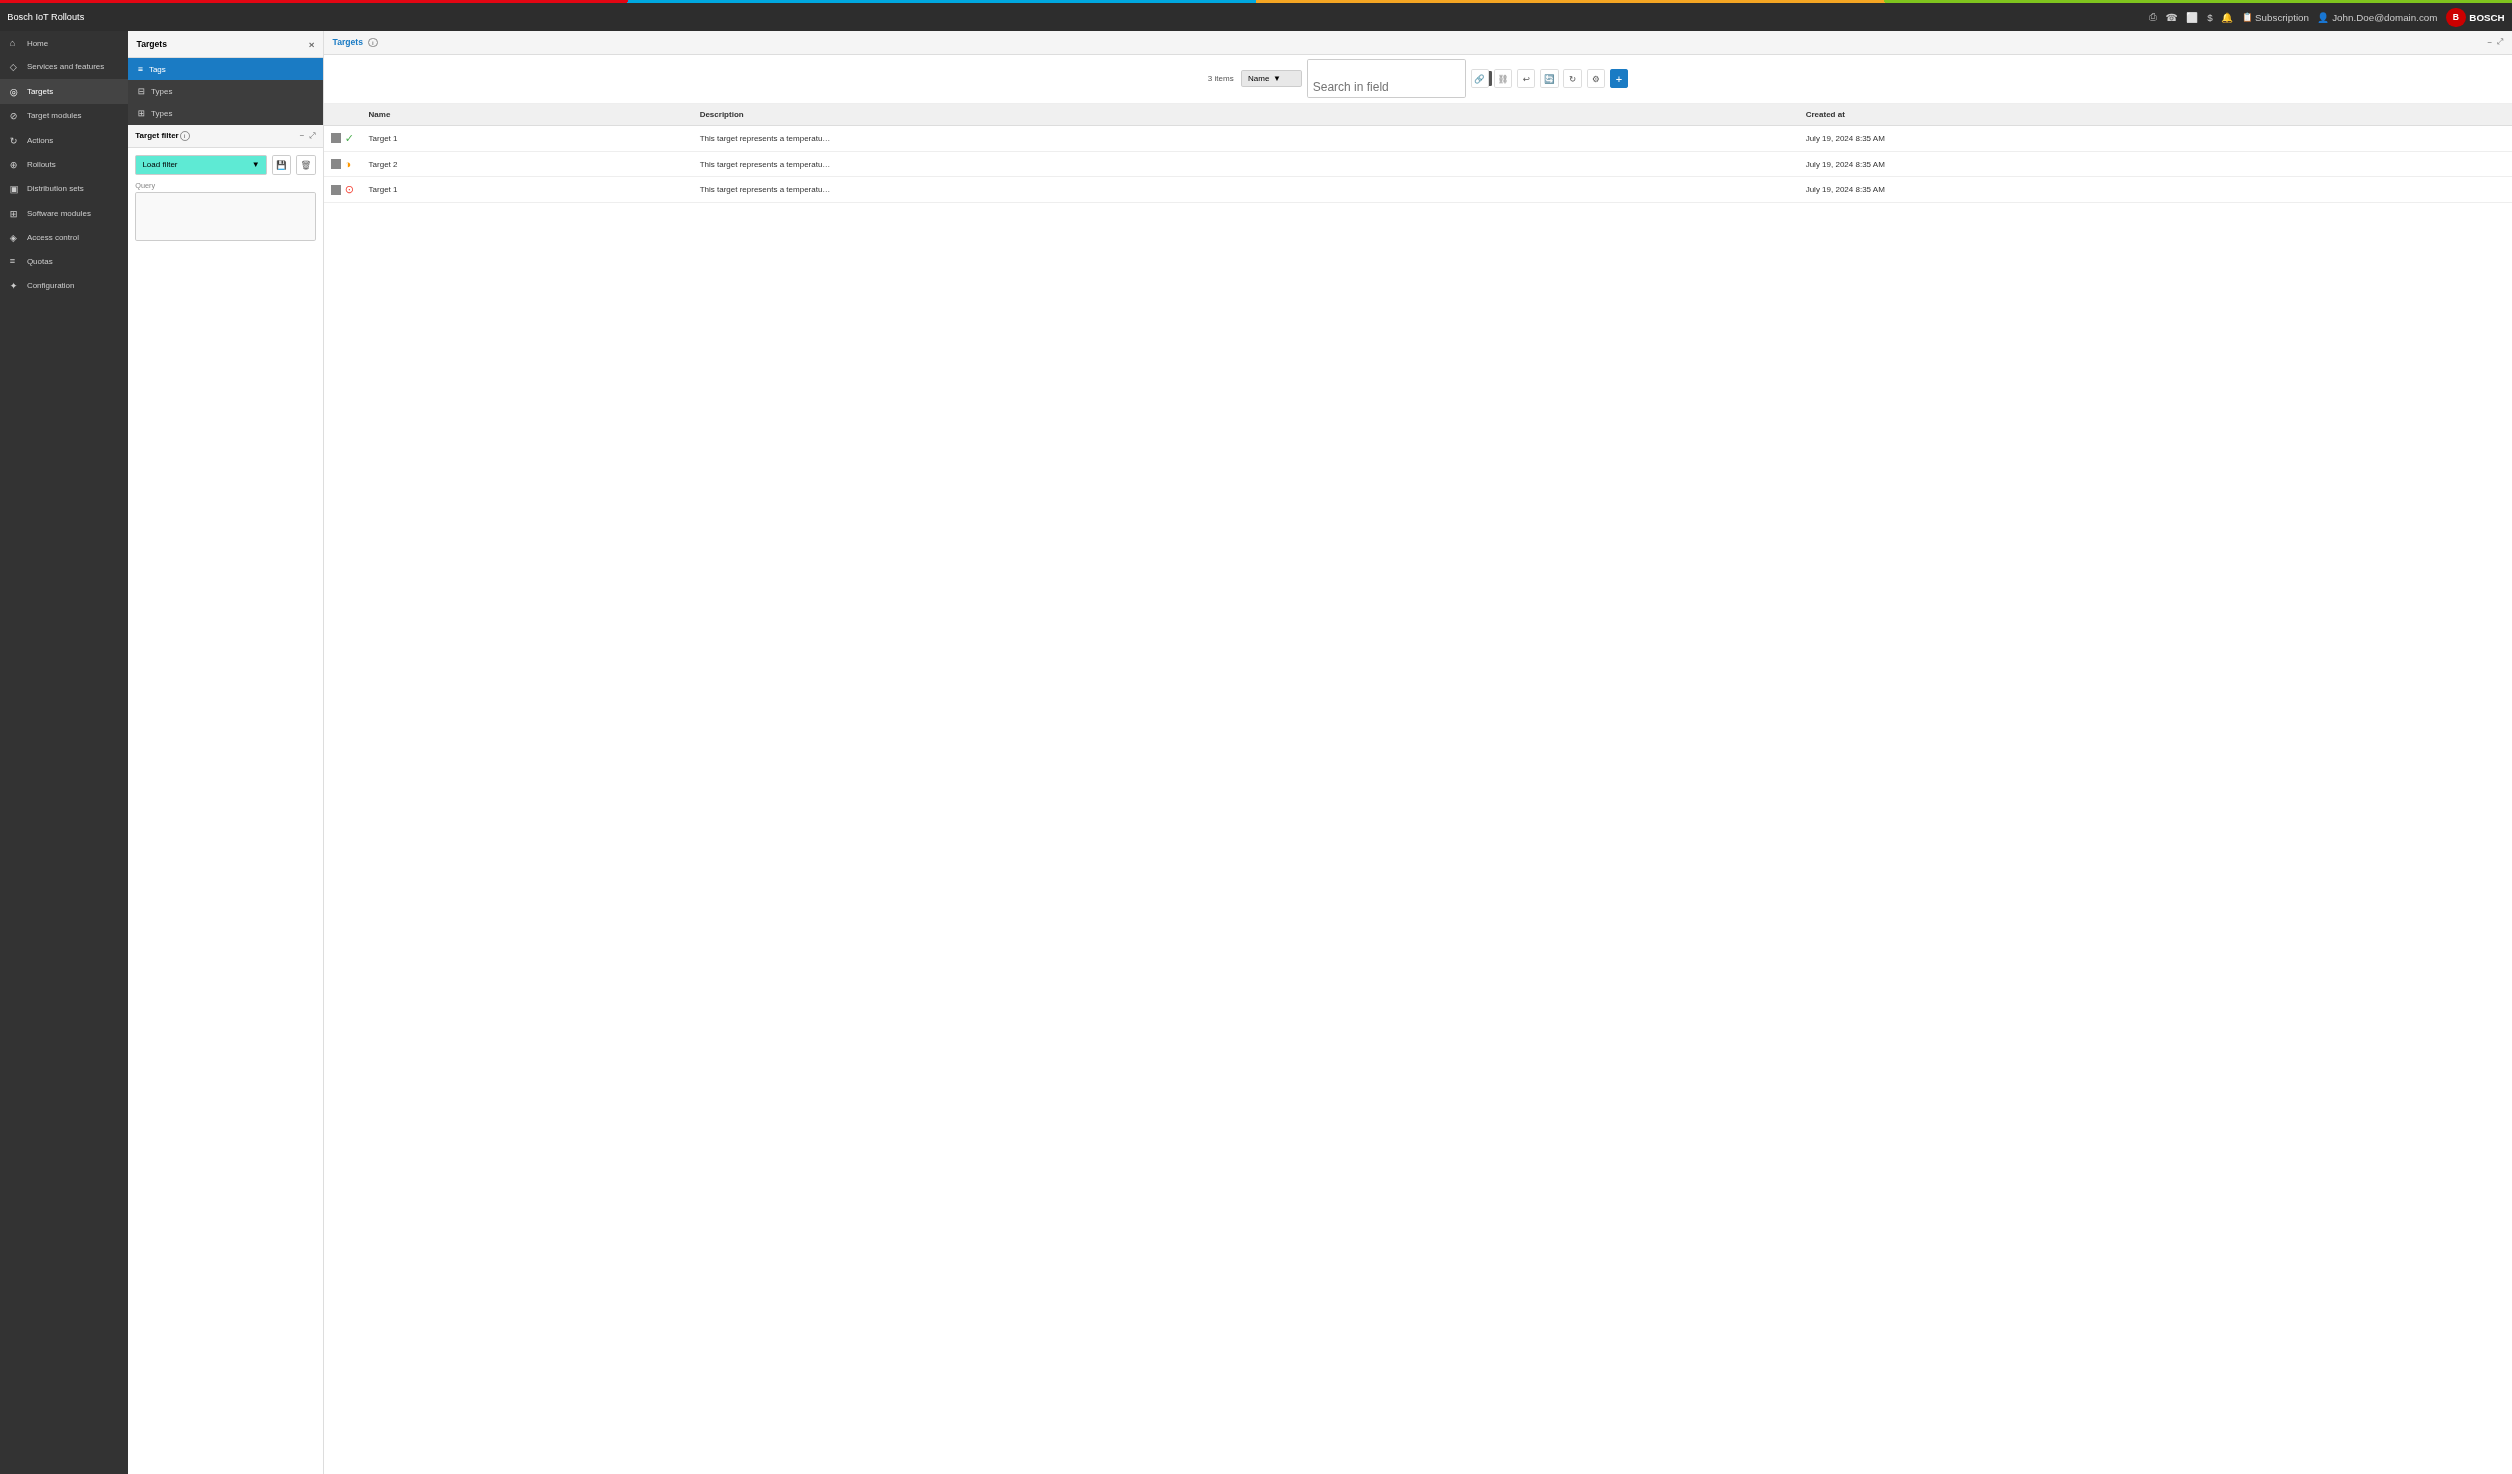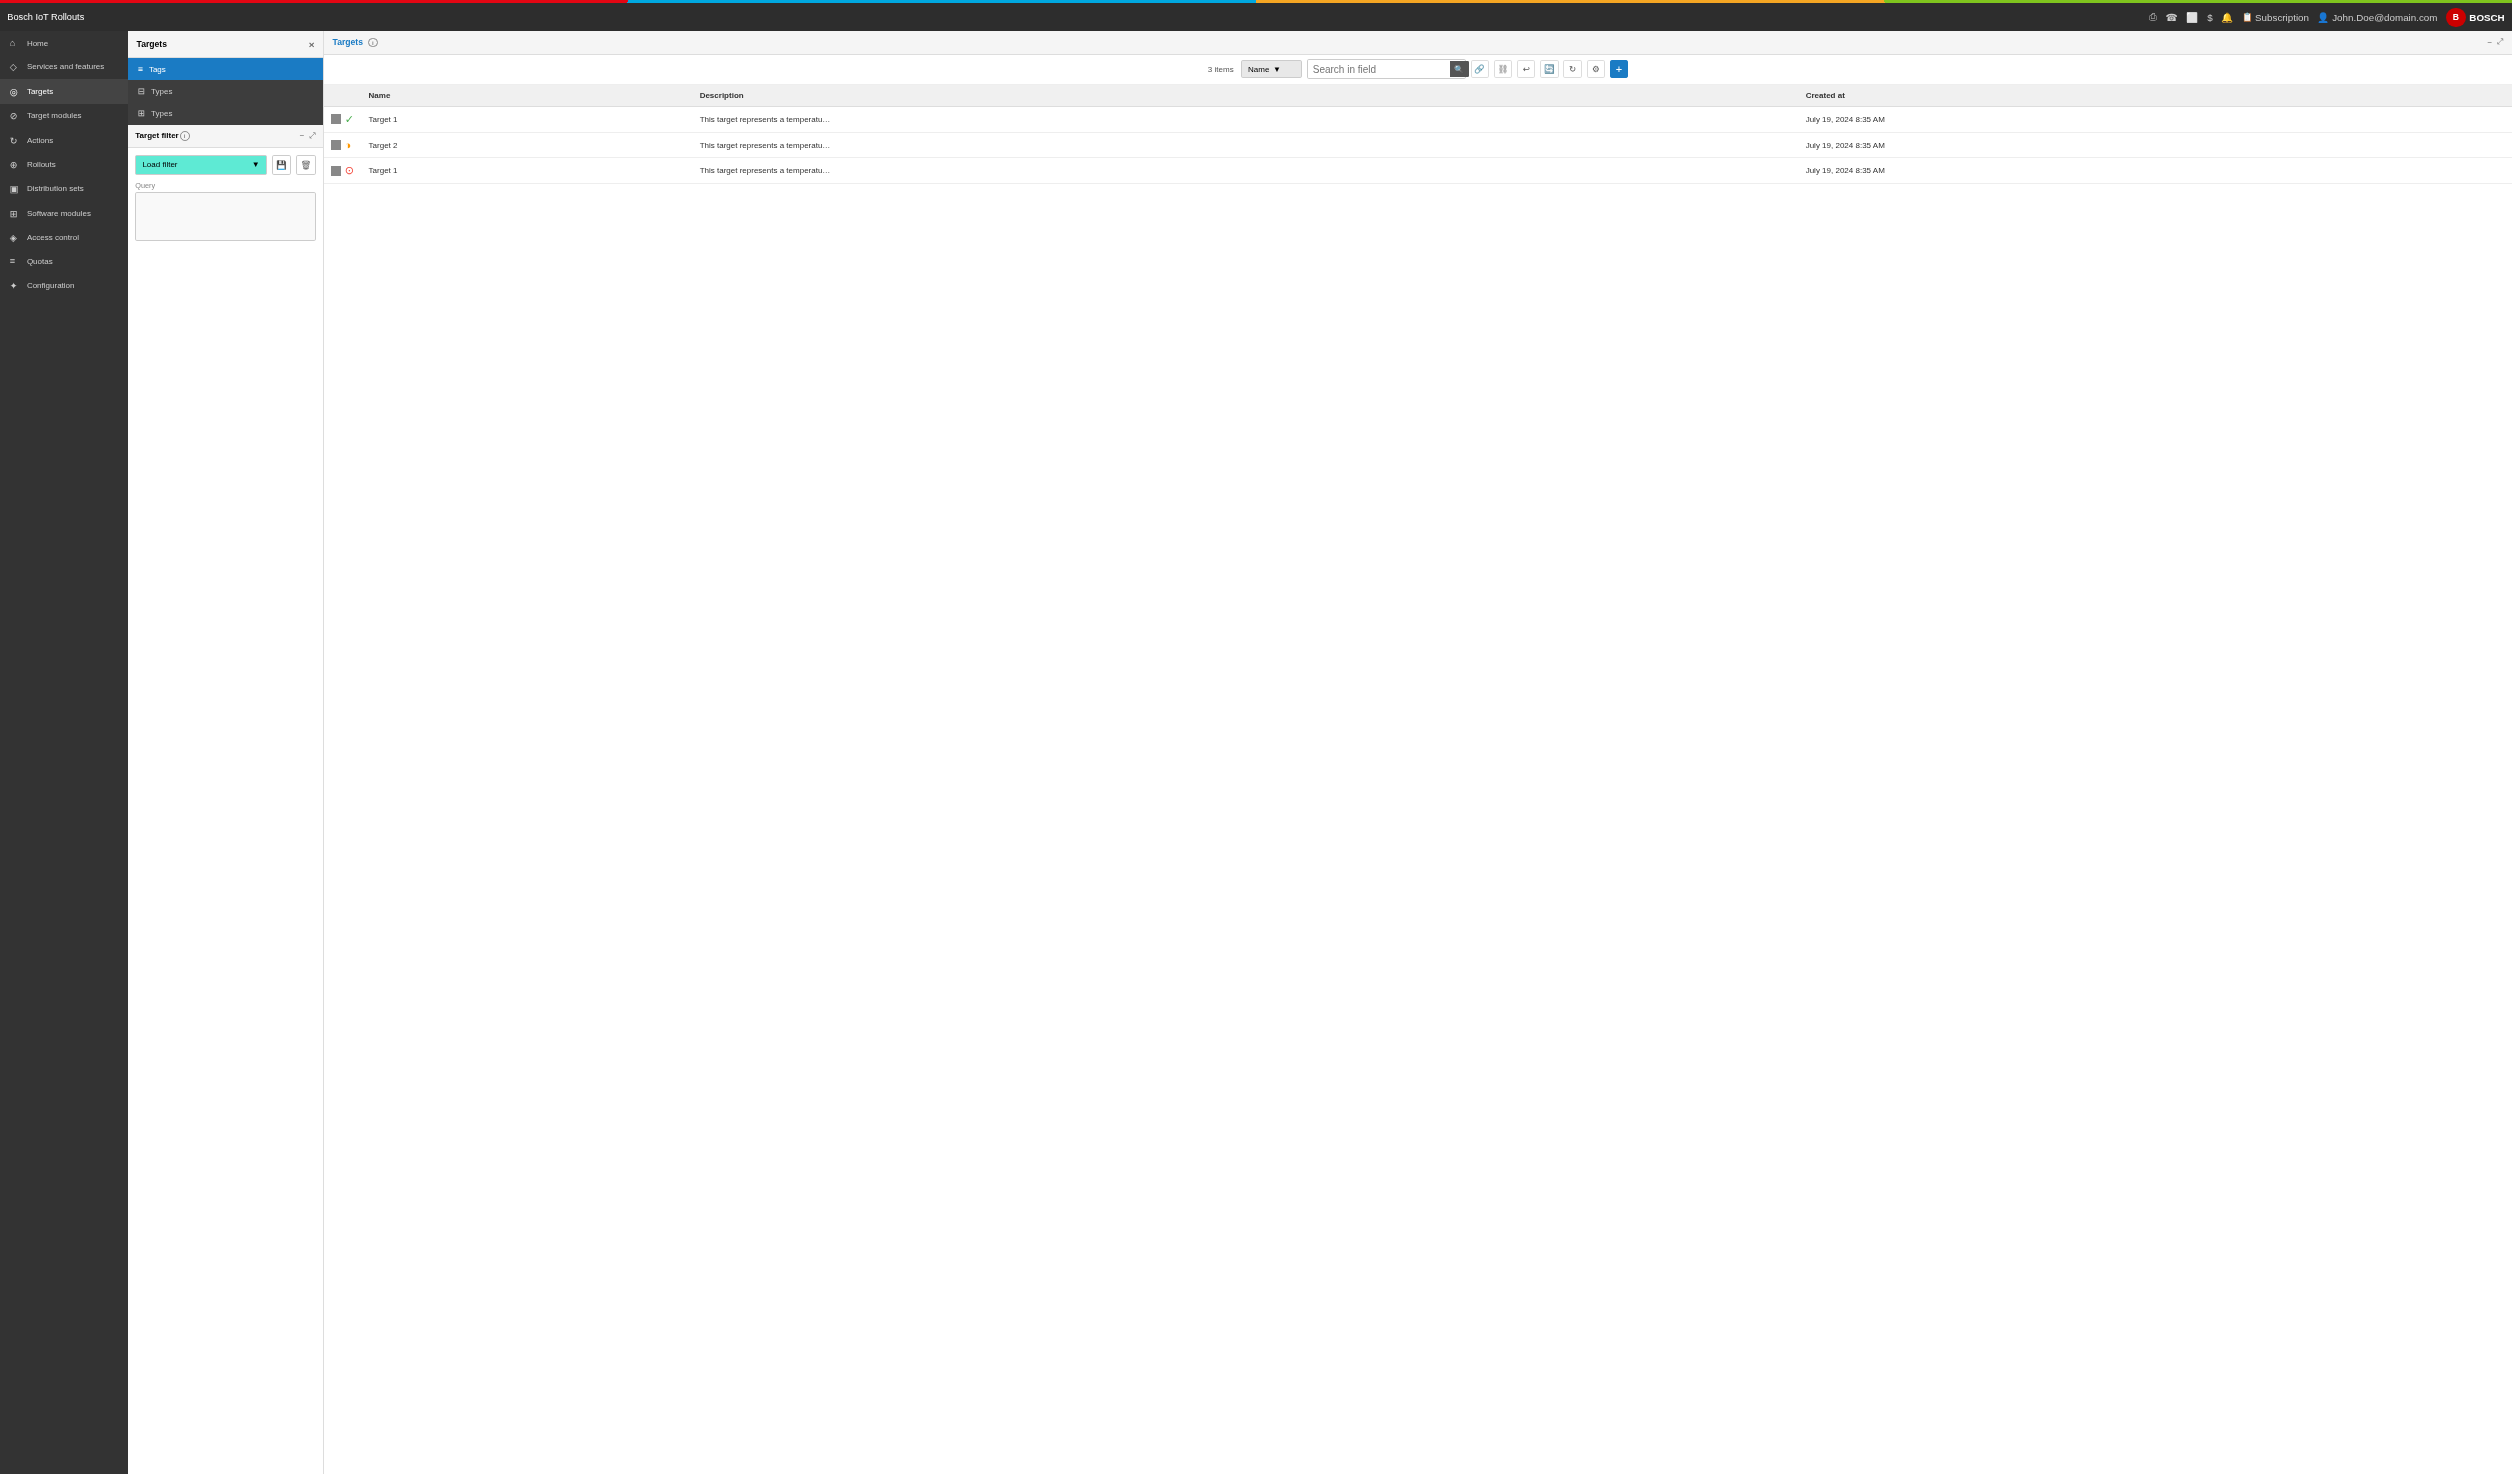--- a/index.html
+++ b/index.html
@@ -249,24 +249,25 @@
       border: 0.6px solid #ccc;
       border-radius: 1.8px;
       background: white;
       flex: 1;
       max-width: 159px;
     }
     .search-box input {
       border: none;
       outline: none;
       padding: 3.1px 4.9px;
-      font-size: 10px;
+      font-size: 12px;
       flex: 1;
       background: transparent;
       color: #aaa;
+      margin-top: 16px;
     }
     .search-icon-btn {
       padding: 3.1px 4.9px;
       cursor: pointer;
       color: white;
       background: #555;
       border-radius: 0 1.2px 1.2px 0;
     }
     .toolbar-icon-btn {
       width: 18.3px;

